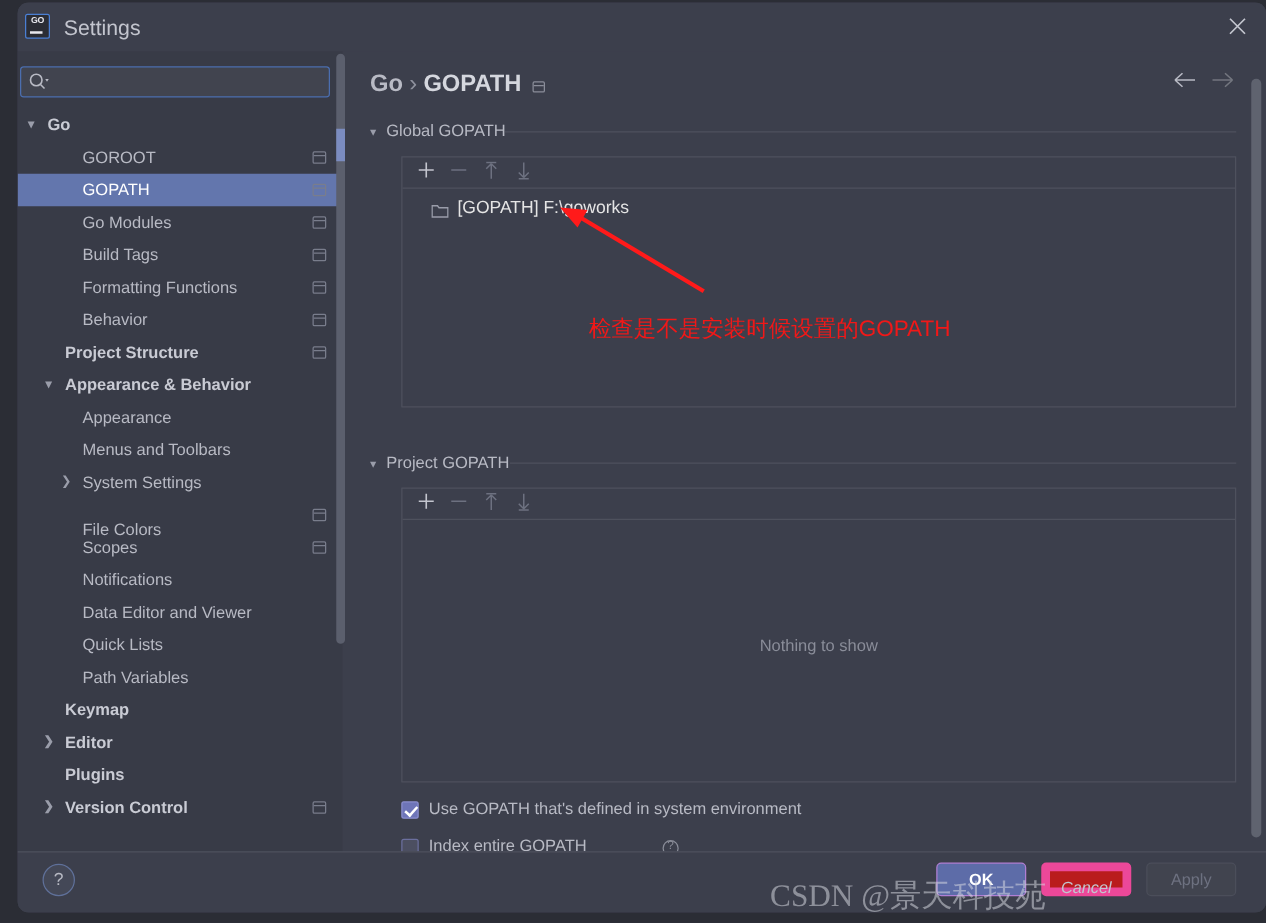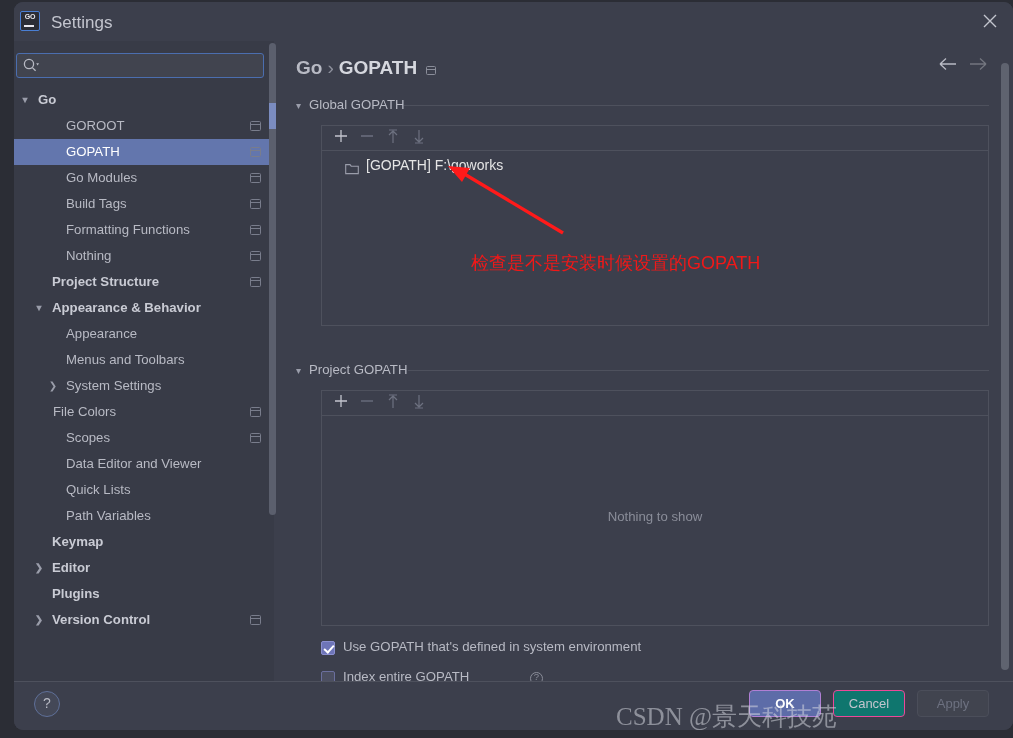--- a/index.html
+++ b/index.html
@@ -363,23 +363,24 @@
     border-radius: 4px;
     cursor: pointer;
   }
   .btn.primary {
     background: #5d6ca8;
     border: 1px solid #b07fd4;
     color: #ffffff;
     font-weight: bold;
   }
   .btn.normal {
-    background: #0f766e;
-    border: 1px solid #ec4899;
+    background: #b91c1c;
+    border: 7px solid #ec4899;
     color: #c3c5ce;
+    font-style: italic;
   }
   .btn.disabled {
     background: #41444f;
     border: 1px solid #4b4e5a;
     color: #6d7180;
     cursor: default;
   }
 
   
   .anno-layer {
@@ -456,21 +457,21 @@
           </div>
           <div class="tree-row">
             <span class="label" style="left: 52px;">Build Tags</span>
             <span class="scope-badge"></span>
           </div>
           <div class="tree-row">
             <span class="label" style="left: 52px;">Formatting Functions</span>
             <span class="scope-badge"></span>
           </div>
           <div class="tree-row">
-            <span class="label" style="left: 52px;">Nothing</span>
+            <span class="label" style="left: 52px;">Behavior</span>
             <span class="scope-badge"></span>
           </div>
           <div class="tree-row bold">
             <span class="label" style="left: 38px;">Project Structure</span>
             <span class="scope-badge"></span>
           </div>
           <div class="tree-row bold">
             <span class="chev" style="left: 18px;">▾</span>
             <span class="label" style="left: 38px;">Appearance &amp; Behavior</span>
           </div>
@@ -478,26 +479,29 @@
             <span class="label" style="left: 52px;">Appearance</span>
           </div>
           <div class="tree-row">
             <span class="label" style="left: 52px;">Menus and Toolbars</span>
           </div>
           <div class="tree-row">
             <span class="chev" style="left: 32px;">❯</span>
             <span class="label" style="left: 52px;">System Settings</span>
           </div>
           <div class="tree-row">
-            <span class="label" style="left: 39px;">File Colors</span>
+            <span class="label" style="left: 52px; margin-top: 12px;">File Colors</span>
             <span class="scope-badge"></span>
           </div>
           <div class="tree-row">
             <span class="label" style="left: 52px;">Scopes</span>
             <span class="scope-badge"></span>
+          </div>
+          <div class="tree-row">
+            <span class="label" style="left: 52px;">Notifications</span>
           </div>
           <div class="tree-row">
             <span class="label" style="left: 52px;">Data Editor and Viewer</span>
           </div>
           <div class="tree-row">
             <span class="label" style="left: 52px;">Quick Lists</span>
           </div>
           <div class="tree-row">
             <span class="label" style="left: 52px;">Path Variables</span>
           </div>

